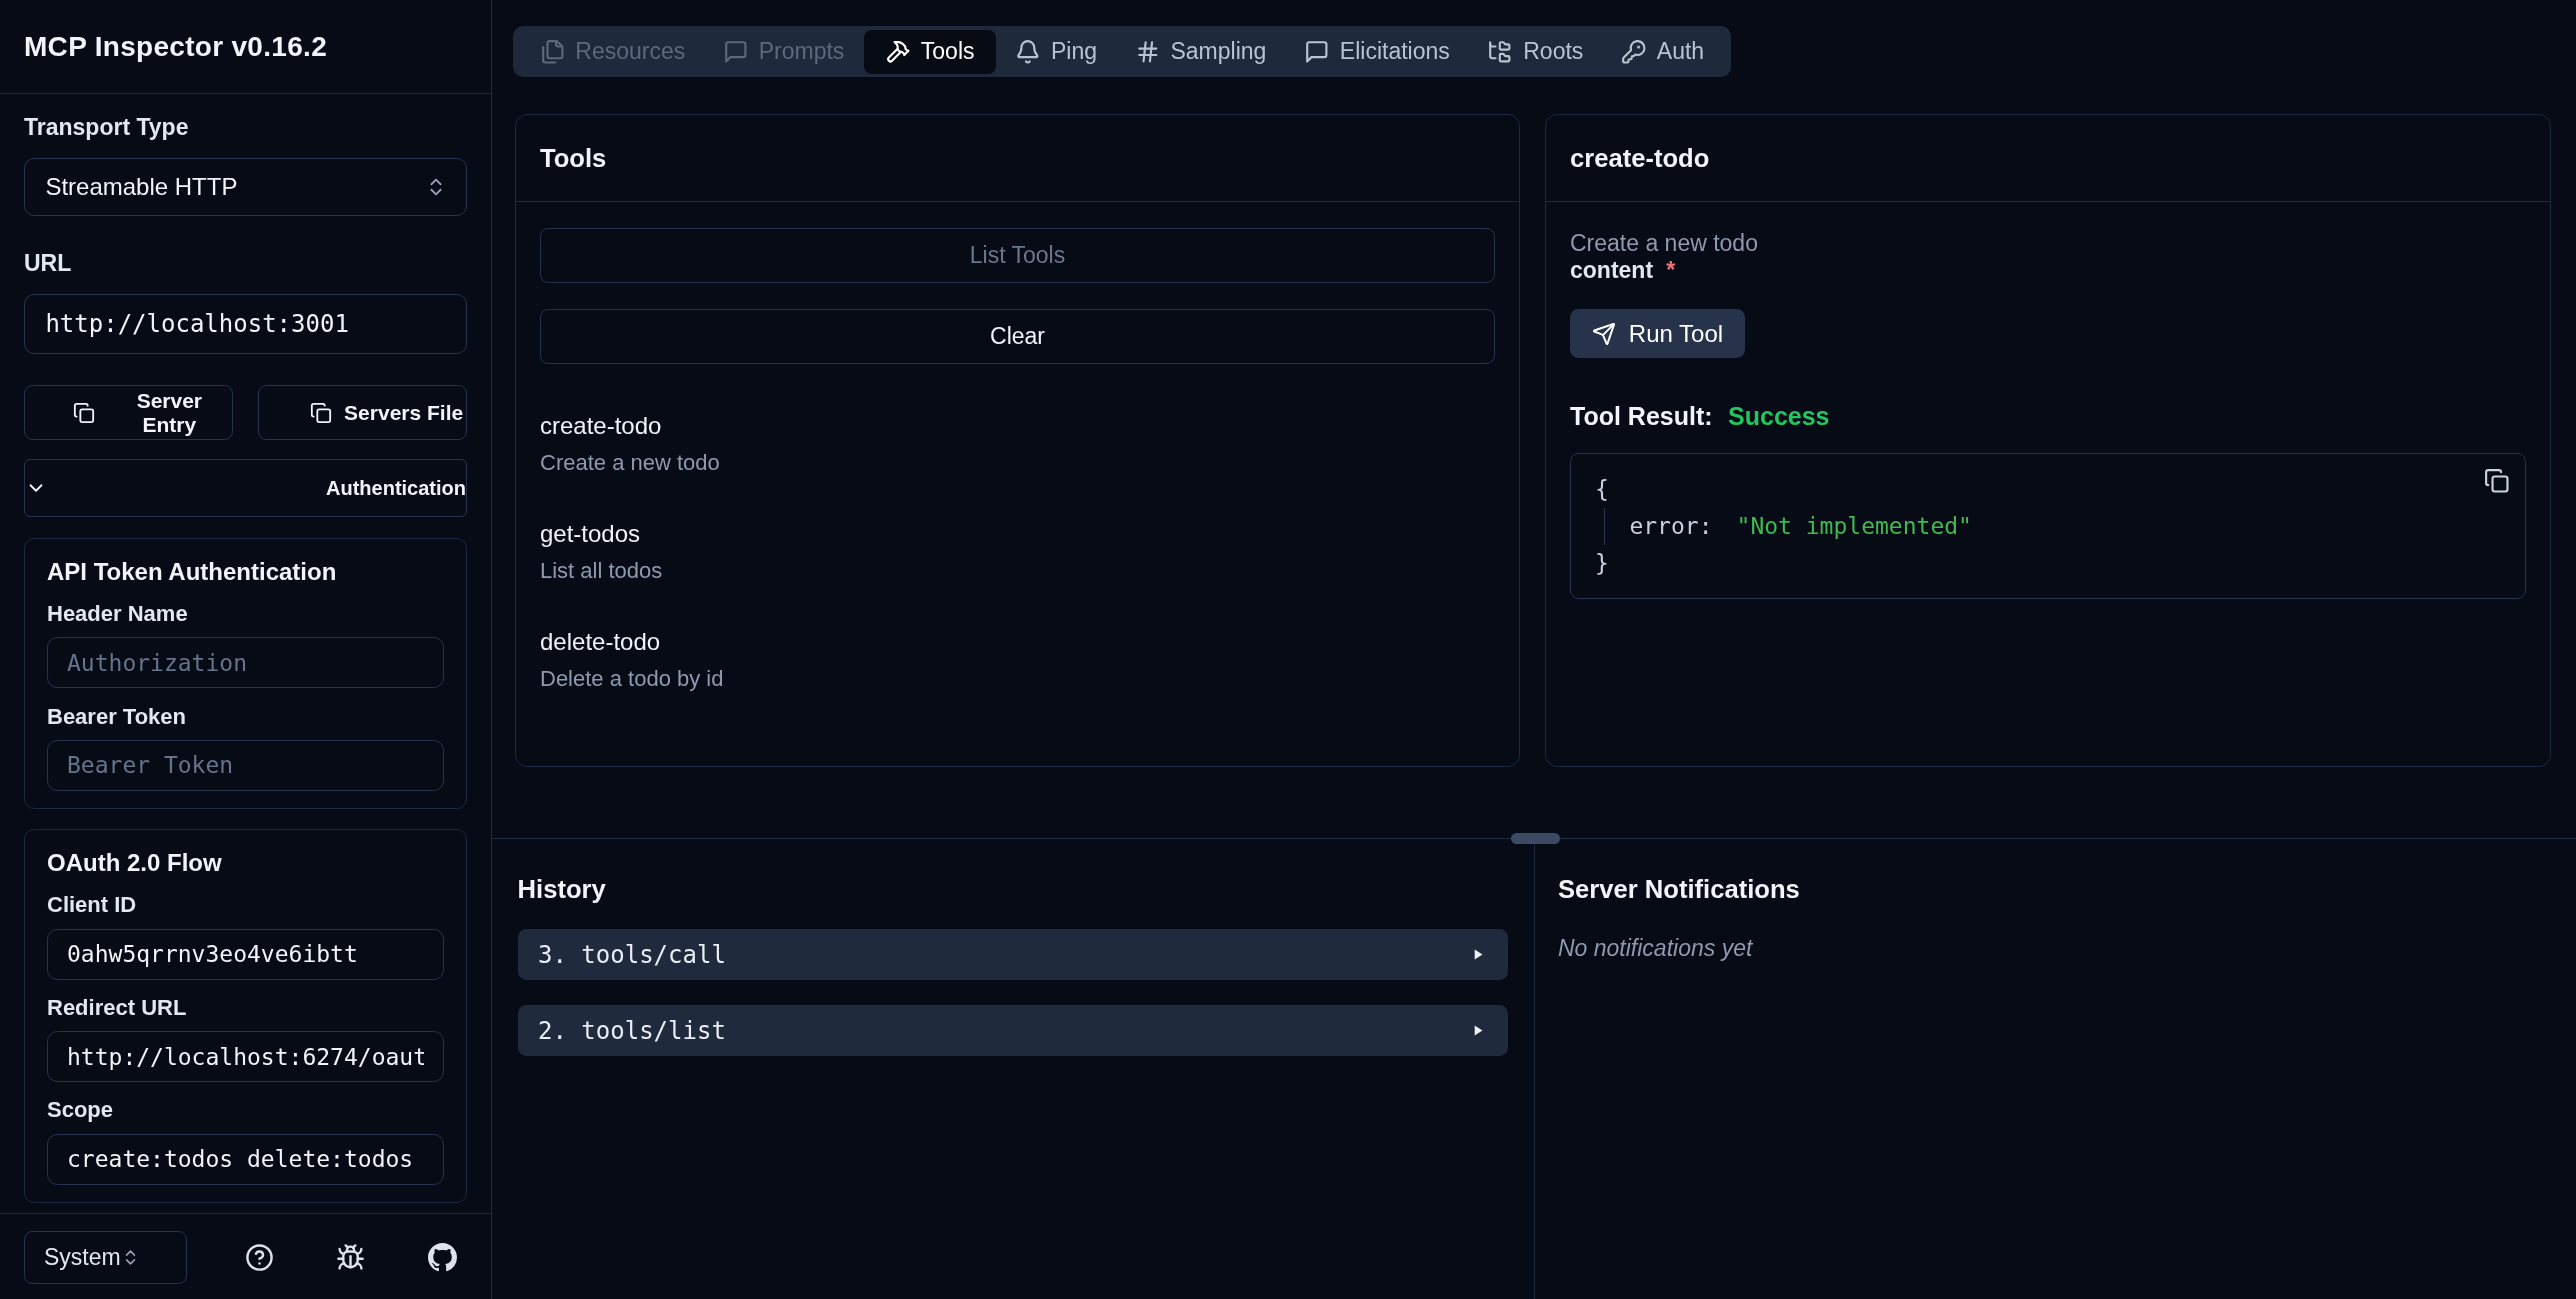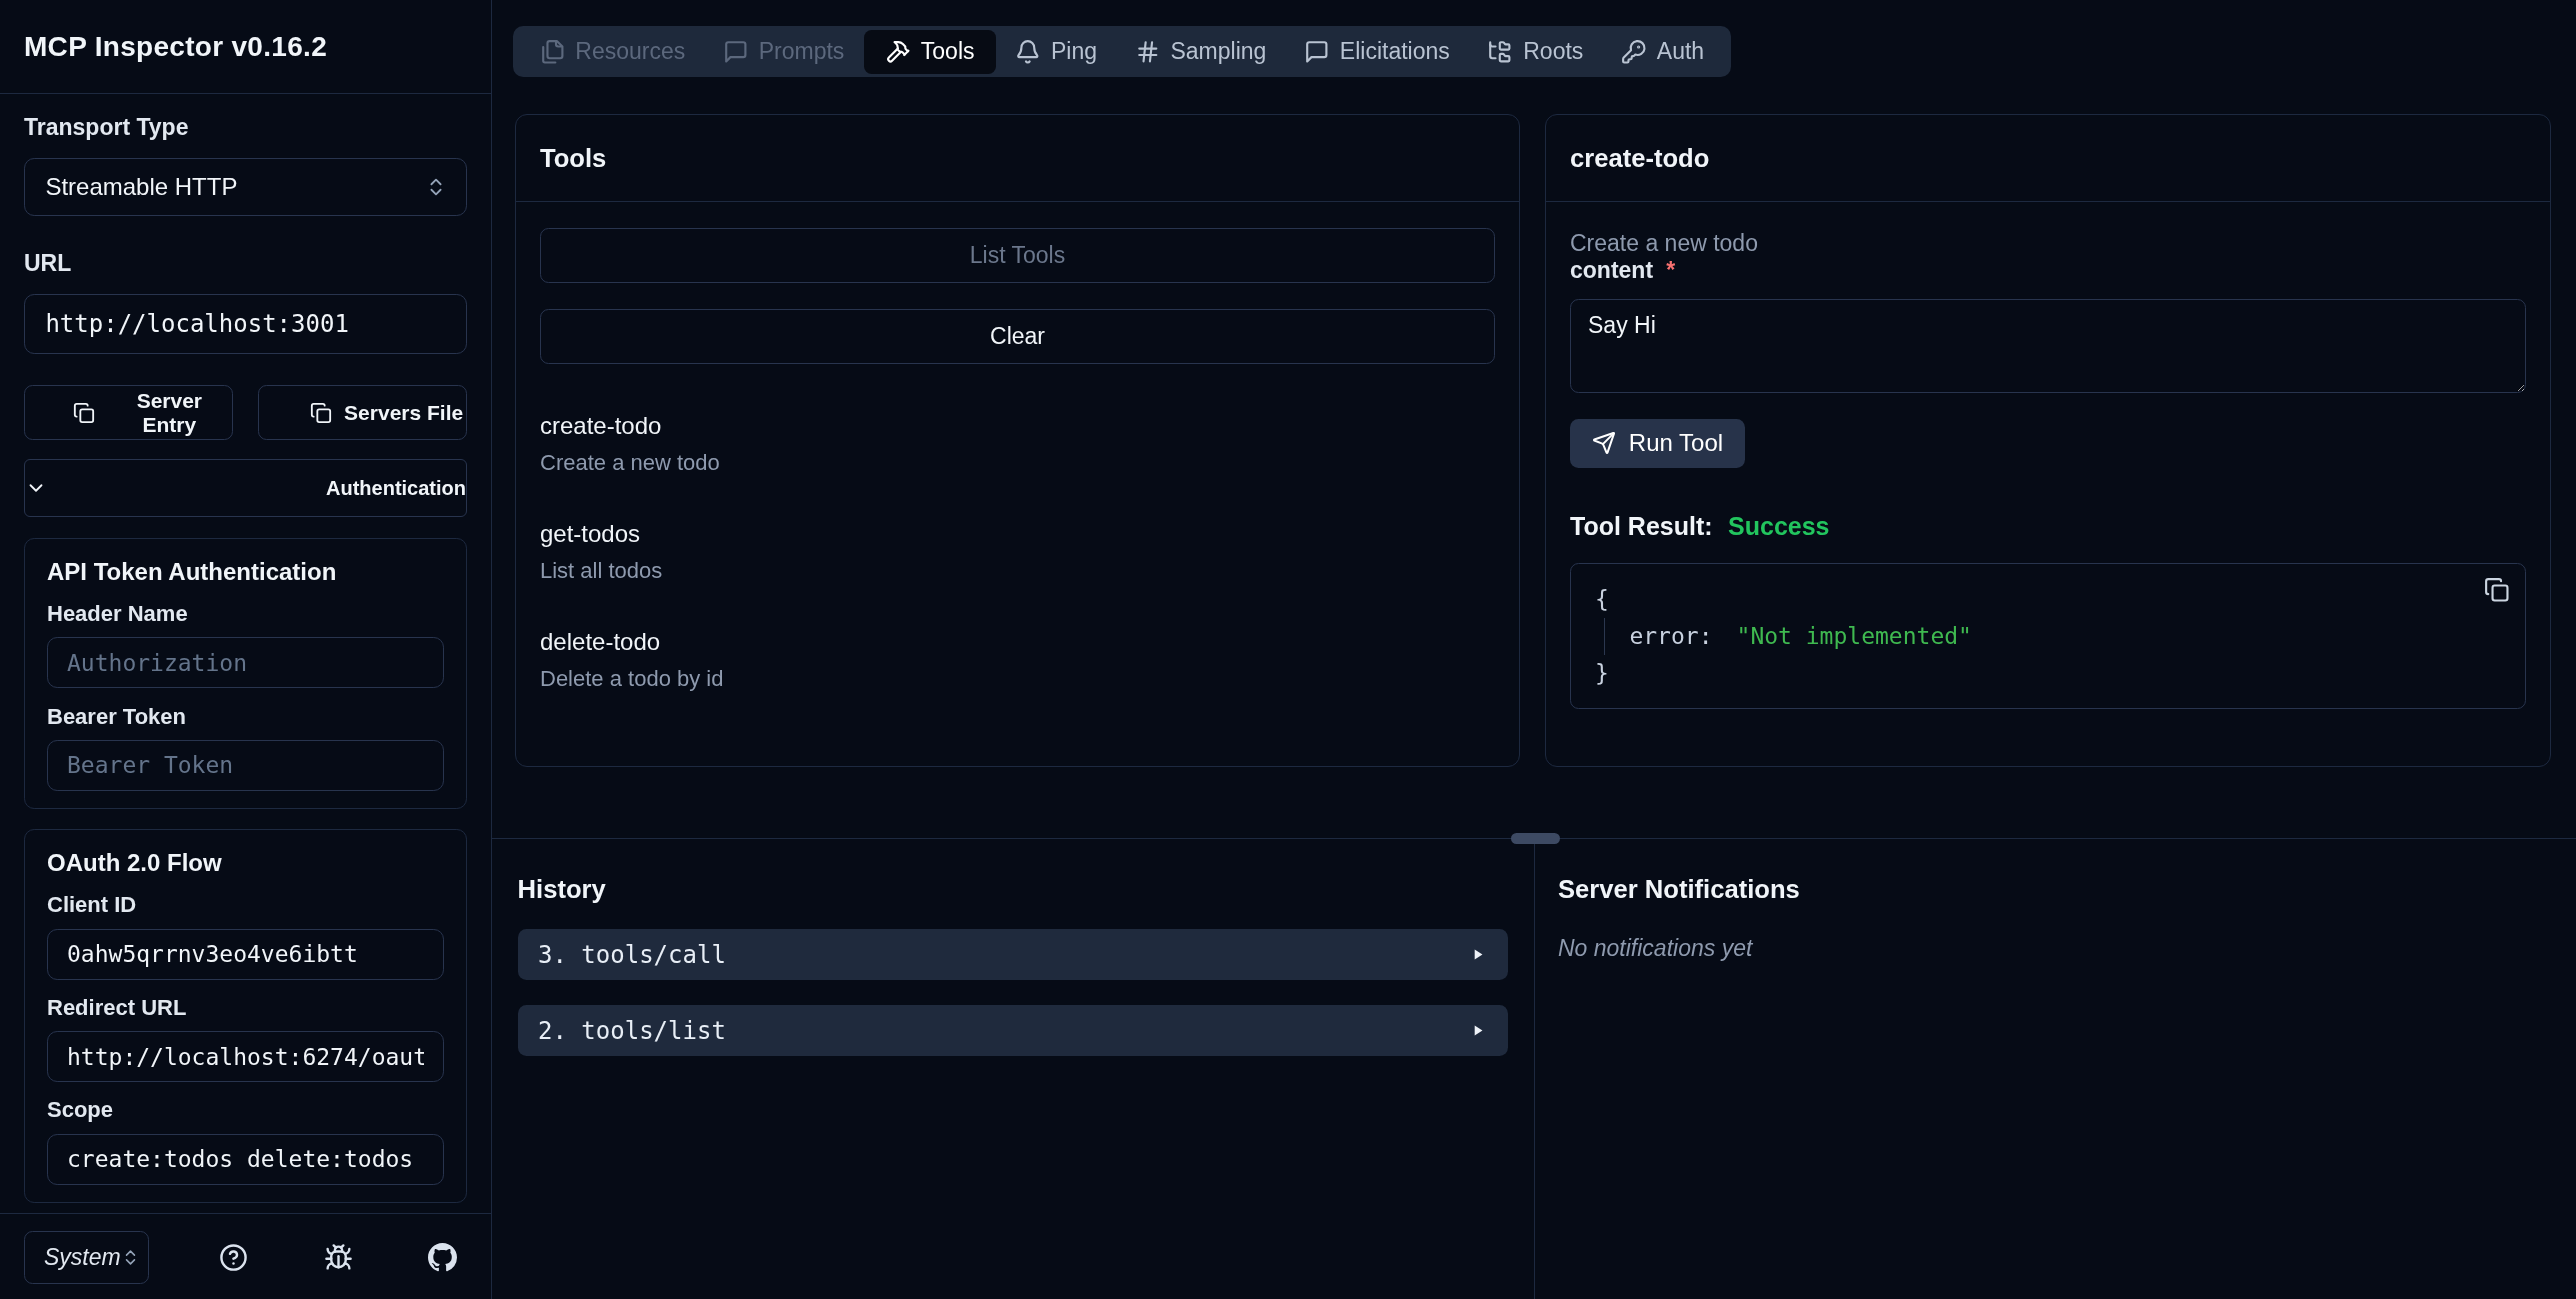--- a/index.html
+++ b/index.html
@@ -26,21 +26,21 @@
   .text-input{display:block;width:100%;height:60px;background:transparent;border:0.9px solid var(--input-border);border-radius:10.2px;padding:0 20.4px;font-family:"DejaVu Sans Mono",monospace;font-size:24px;color:var(--text);outline:none;}
   .text-input::placeholder{color:var(--placeholder);}
   .btn-row{display:flex;gap:25.6px;margin-top:31px;}
   .copy-btn{flex:1;height:55px;border:0.9px solid var(--input-border);border-radius:8.5px;background:transparent;color:var(--text);font-size:21px;font-weight:600;display:flex;align-items:center;justify-content:center;gap:12px;font-family:inherit;cursor:pointer;padding-left:48px;}
   .auth-toggle{margin-top:19px;width:100%;height:58px;border:0.9px solid var(--input-border);border-radius:6px;background:transparent;color:var(--text);font-size:20px;font-weight:600;display:flex;align-items:center;justify-content:space-between;gap:13.6px;font-family:inherit;cursor:pointer;}
   .side-card{margin-top:20.4px;border:0.9px solid var(--panel-border);border-radius:10.2px;padding:19px 22px 17px;}
   .side-card-title{font-size:24px;font-weight:700;}
   .side-card .field-label{font-size:22px;margin:15.3px 0 10.2px;}
   .side-card .text-input{height:51px;font-size:23px;padding:0 19px;}
   .sidebar-footer{flex:none;height:87px;border-top:0.9px solid var(--panel-border);display:flex;align-items:center;justify-content:space-between;padding:0 29px 0 24px;}
-  .theme-select{width:125px;height:53px;border:0.9px solid var(--input-border);border-radius:8.5px;display:flex;align-items:center;justify-content:space-between;padding:0 15.3px 0 19px;font-size:23px;color:#e2e8f0;cursor:pointer;background:transparent;font-style:italic;}
+  .theme-select{width:163px;height:53px;border:0.9px solid var(--input-border);border-radius:8.5px;display:flex;align-items:center;padding:0 15.3px 0 19px;font-size:23px;color:#e2e8f0;cursor:pointer;background:transparent;}
   .icon-btn{background:none;border:none;color:#dbe3ee;width:39px;height:39px;display:flex;align-items:center;justify-content:center;cursor:pointer;}
 
   
   .main{flex:1;display:flex;flex-direction:column;min-width:0;}
   .tabbar-row{padding:26.4px 0 0 21px;flex:none;}
   .tabbar{display:inline-flex;align-items:center;background:var(--tabbar-bg);border-radius:10.2px;padding:0 8.5px;height:51px;gap:1.7px;}
   .tab{display:flex;align-items:center;gap:10.2px;padding:0 18px;height:39px;font-size:23px;font-weight:500;color:#b9c3d2;border:none;background:transparent;border-radius:7.7px;font-family:inherit;cursor:pointer;white-space:nowrap;}
   .tab svg{width:25.6px;height:25.6px;}
   .tab.disabled{color:var(--dim);}
   .tab.active{background:var(--active-tab-bg);color:#ffffff;height:44px;padding:0 21px;}
@@ -314,21 +314,20 @@
 
       <section class="panel-card detail-card">
         <div class="card-header">create-todo</div>
         <div class="card-body">
           <div class="detail-desc">Create a new todo</div>
 
           <div class="content-label-row">
             <span>content</span>
             <span class="required">*</span>
           </div>
-          <textarea class="content-textarea" style="">Say Hi</textarea>
 
           <button class="run-btn">
             <span>
               <svg width="24" height="24" viewBox="0 0 24 24" fill="none" stroke="currentColor" stroke-width="2" stroke-linecap="round" stroke-linejoin="round">
                   <path d="M14.536 21.686a.5.5 0 0 0 .937-.024l6.5-19a.496.496 0 0 0-.635-.635l-19 6.5a.5.5 0 0 0-.024.937l7.93 3.18a2 2 0 0 1 1.112 1.11z"></path>
                   <path d="m21.854 2.147-10.94 10.939"></path>
                 </svg>
             </span>
             <span>Run Tool</span>
           </button>

